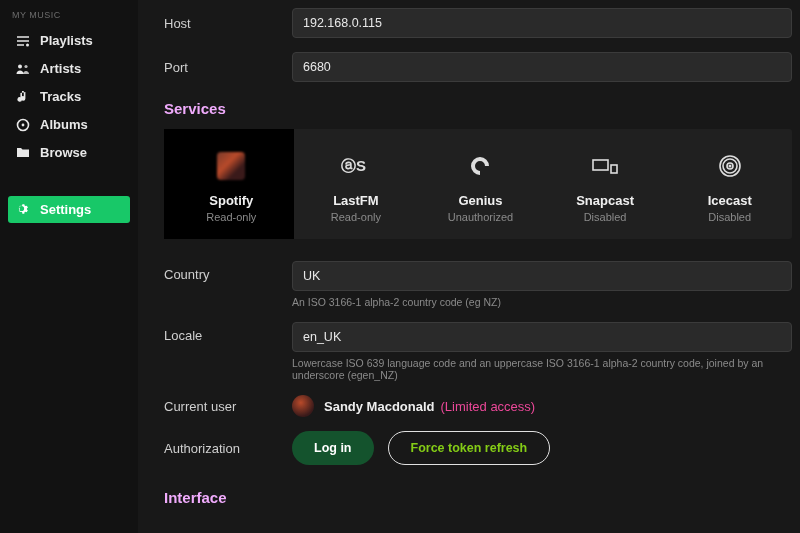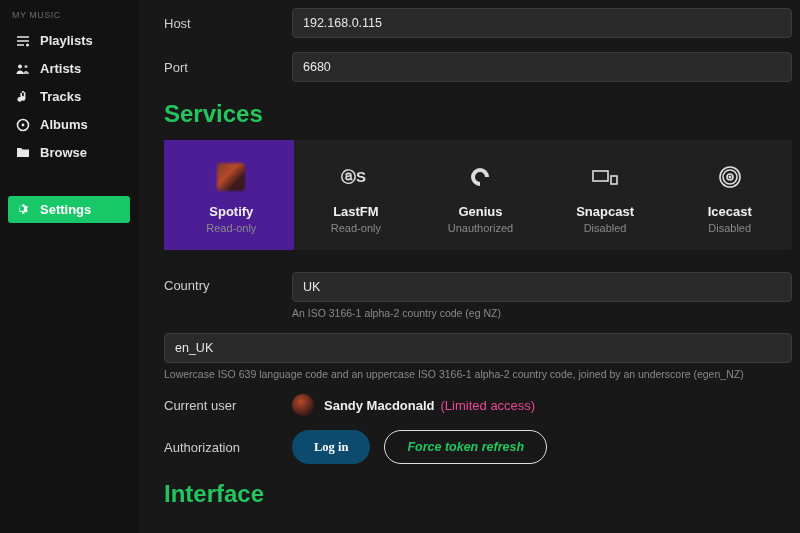--- a/index.html
+++ b/index.html
@@ -66,38 +66,38 @@
     padding: 7px 10px;
     color: #e8e8e8;
     font-size: 12.5px;
   }
   .hint {
     font-size: 10.5px;
     color: #8a8a8a;
     margin-top: 5px;
   }
   .section-title {
-    font-size: 24px;
+    font-size: 15px;
     font-weight: 700;
-    color: #22c55e;
+    color: #f0abfc;
     margin: 18px 0 12px 0;
   }
   .services-row {
     display: flex;
     background: #202020;
     border-radius: 3px;
     margin-bottom: 22px;
   }
   .svc {
     flex: 1;
     text-align: center;
     padding: 20px 6px 16px 6px;
     cursor: pointer;
   }
-  .svc.active { background: #4c1d95; padding-left: 11px; }
+  .svc.active { background: #000000; padding-left: 11px; }
   .svc .svc-ico { height: 34px; display:flex; align-items:center; justify-content:center; margin-bottom:10px; }
   .svc .svc-name { font-size: 13px; font-weight: 600; color: #f0f0f0; }
   .svc .svc-status { font-size: 11px; color: #8a8a8a; margin-top: 3px; }
   .spotify-ico {
     width: 28px; height: 28px;
     border-radius: 4px;
     background: linear-gradient(135deg,#7a3a2a,#b84a2a 40%,#3a1a1a 70%);
     filter: blur(1px);
     image-rendering: pixelated;
   }
@@ -112,22 +112,22 @@
   .user-note { color:#ec4899; margin-left:6px; }
   .btn-row { display:flex; gap:14px; }
   .btn {
     border-radius: 999px;
     padding: 9px 22px;
     font-size: 12.5px;
     font-weight: 700;
     cursor: pointer;
     border: none;
   }
-  .btn.primary { background:#0c4a6e; color:#fff;font-family:Liberation Serif, serif; }
-  .btn.outline { background:transparent; color:#22c55e; border:1.5px solid #e0e0e0;font-style:italic; }
+  .btn.primary { background:#14532d; color:#fff; }
+  .btn.outline { background:transparent; color:#84cc16; border:1.5px solid #e0e0e0; }
   
   svg { display:block; }
 </style>
 </head>
 <body>
 
 <nav class="sidebar">
   <div class="sidebar-header">MY MUSIC</div>
 
   <div class="side-item">
@@ -275,20 +275,21 @@
 
   <div class="form-row" style="align-items:flex-start;">
     <div class="lbl" style="padding-top:6px;">Country</div>
     <div class="ctrl">
       <input class="input" value="UK" style="">
       <div class="hint">An ISO 3166-1 alpha-2 country code (eg NZ)</div>
     </div>
   </div>
 
   <div class="form-row" style="align-items:flex-start;">
+    <div class="lbl" style="padding-top:6px;">Locale</div>
     <div class="ctrl">
       <input class="input" value="en_UK" style="">
       <div class="hint">Lowercase ISO 639 language code and an uppercase ISO 3166-1 alpha-2 country code, joined by an underscore (egen_NZ)</div>
     </div>
   </div>
 
   <div class="form-row">
     <div class="lbl">Current user</div>
     <div class="ctrl user-line">
       <span class="user-avatar"></span>
@@ -298,15 +299,15 @@
   </div>
 
   <div class="form-row">
     <div class="lbl">Authorization</div>
     <div class="ctrl btn-row">
       <button class="btn primary">Log in</button>
       <button class="btn outline">Force token refresh</button>
     </div>
   </div>
 
-  <h2 class="section-title" style="margin-top:16px;">Interface</h2>
+  <h2 class="section-title" style="margin-top:24px;">Interface</h2>
 
 </main>
 
 </body></html>

